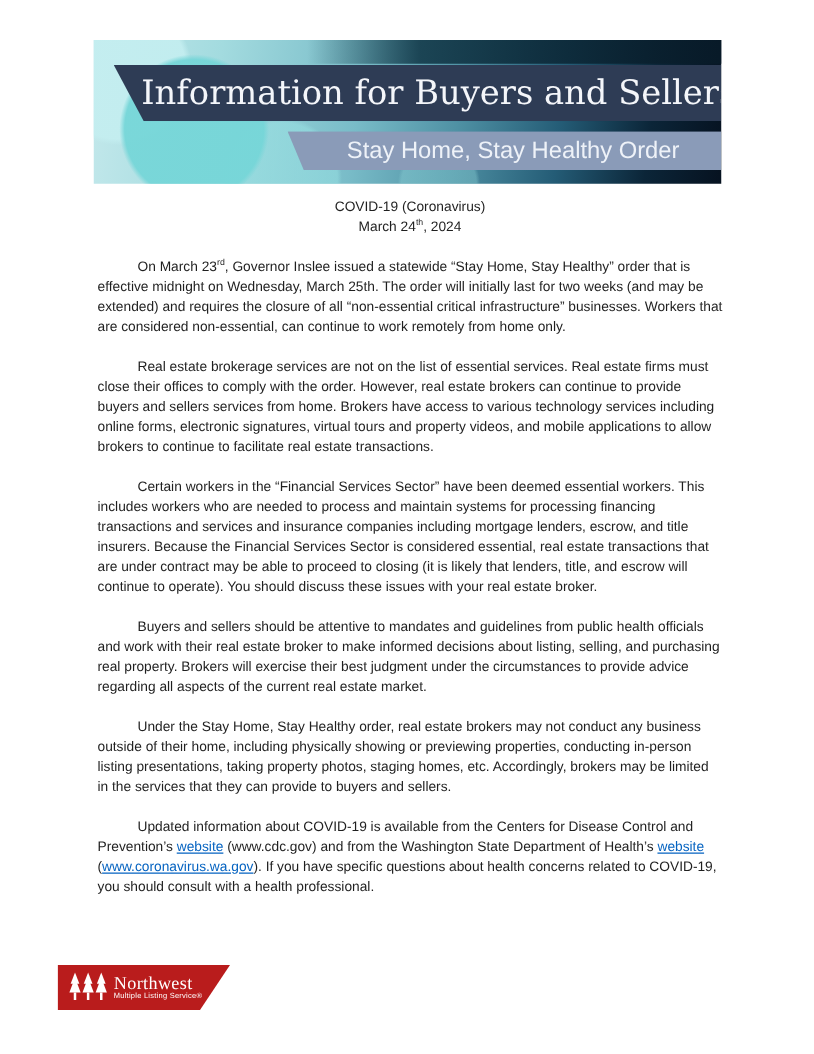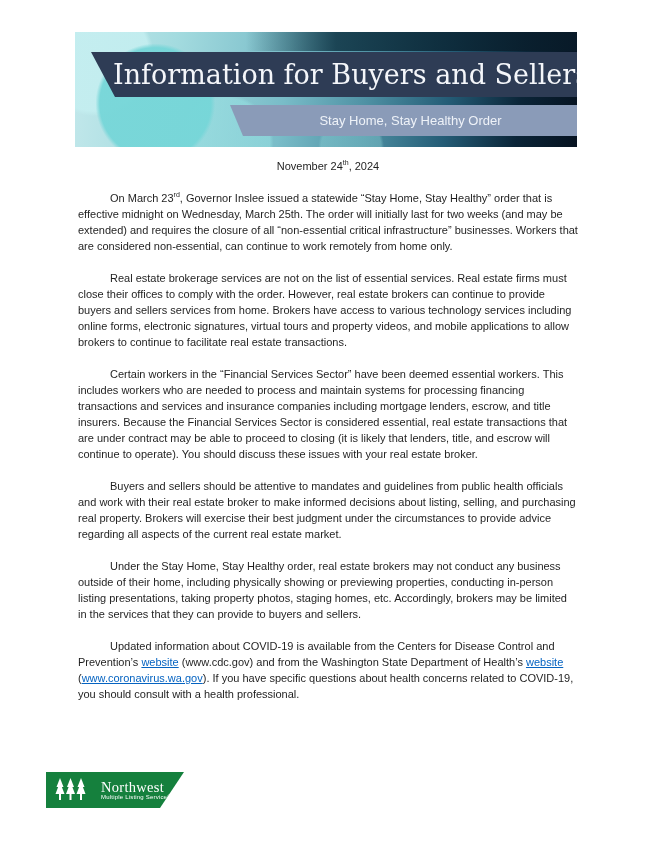--- a/index.html
+++ b/index.html
@@ -44,21 +44,21 @@
   .banner-light {
     position: absolute;
     left: 155px; right: 0; top: 73px; height: 31px;
     background: #8a9bb8;
     clip-path: polygon(0 0, 100% 0, 100% 100%, 13px 100%);
     display: flex; align-items: center; justify-content: center;
     padding-left: 14px;
   }
   .banner-light span {
     font-family: "Liberation Sans", sans-serif;
-    font-size: 13px;
+    font-size: 19px;
     color: #eef2f8;
     white-space: nowrap;
   }
 
   
   .doc {
     position: absolute;
     left: 78px; top: 158px;
     width: 500px;
     font-size: 11px;
@@ -72,25 +72,24 @@
     text-align: left;
   }
   sup { font-size: 7px; line-height: 0; vertical-align: super; }
   a.doc-link { color: #0563c1; text-decoration: underline; cursor: pointer; }
 
   
   .footer-logo {
     position: absolute;
     left: 46px; top: 772px;
     width: 138px; height: 36px;
-    background: #15803d;
+    background: #b91c1c;
     clip-path: polygon(0 0, 100% 0, calc(100% - 24px) 100%, 0 100%);
     display: flex; align-items: center;
     padding: 4px 0 4px 9px;
-    gap: 10px;
   }
   .trees { width: 32px; height: 26px; flex: 0 0 auto; }
   .logo-text { margin-left: 4px; color: #ffffff; }
   .logo-title {
     font-family: "Liberation Serif", serif;
     font-size: 14.5px; line-height: 14px;
     letter-spacing: 0.3px;
   }
   .logo-subtitle {
     font-family: "Liberation Sans", sans-serif;
@@ -106,21 +105,22 @@
   <div class="header">
     <div class="banner-dark">
       <span>Information for Buyers and Sellers</span>
     </div>
     <div class="banner-light">
       <span>Stay Home, Stay Healthy Order</span>
     </div>
   </div>
 
   <div class="doc">
-    <div class="doc-date"><span>November 24</span><sup>th</sup><span>, 2024</span></div>
+    <div class="doc-heading">COVID-19 (Coronavirus)</div>
+    <div class="doc-date"><span>March 24</span><sup>th</sup><span>, 2024</span></div>
 
     <p class="para"><span>On March 23</span><sup>rd</sup><span>, Governor Inslee issued a statewide “Stay Home, Stay Healthy” order that is effective midnight on Wednesday, March 25th.  The order will initially last for two weeks (and may be extended) and requires the closure of all “non-essential critical infrastructure” businesses. Workers that are considered non-essential, can continue to work remotely from home only.</span></p>
     <p class="para"><span>Real estate brokerage services are not on the list of essential services.  Real estate firms must close their offices to comply with the order.   However, real estate brokers can continue to provide buyers and sellers services from home.  Brokers have access to various technology services including online forms, electronic signatures, virtual tours and property videos, and mobile applications to allow brokers to continue to facilitate real estate transactions.</span></p>
     <p class="para"><span>Certain workers in the “Financial Services Sector” have been deemed essential workers.  This includes workers who are needed to process and maintain systems for processing financing transactions and services and insurance companies including mortgage lenders, escrow, and title insurers.  Because the Financial Services Sector is considered essential, real estate transactions that are under contract may be able to proceed to closing (it is likely that lenders, title, and escrow will continue to operate).  You should discuss these issues with your real estate broker.</span></p>
     <p class="para"><span>Buyers and sellers should be attentive to mandates and guidelines from public health officials and work with their real estate broker to make informed decisions about listing, selling, and purchasing real property.  Brokers will exercise their best judgment under the circumstances to provide advice regarding all aspects of the current real estate market.</span></p>
     <p class="para"><span>Under the Stay Home, Stay Healthy order, real estate brokers may not conduct any business outside of their home, including physically showing or previewing properties, conducting in-person listing presentations, taking property photos, staging homes, etc.  Accordingly, brokers may be limited in the services that they can provide to buyers and sellers.</span></p>
     <p class="para"><span>Updated information about COVID-19 is available from the Centers for Disease Control and Prevention’s </span><a class="doc-link" href="#">website</a><span> (www.cdc.gov) and from the Washington State Department of Health’s </span><a class="doc-link" href="#">website</a><span> (</span><a class="doc-link" href="#">www.coronavirus.wa.gov</a><span>).  If you have specific questions about health concerns related to COVID-19, you should consult with a health professional.</span></p>
   </div>
 
   <div class="footer-logo">

